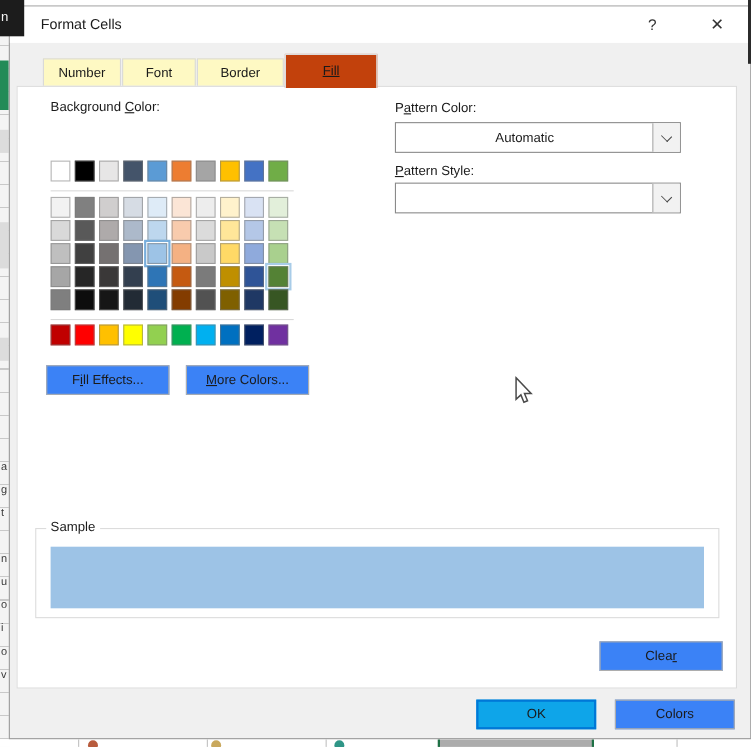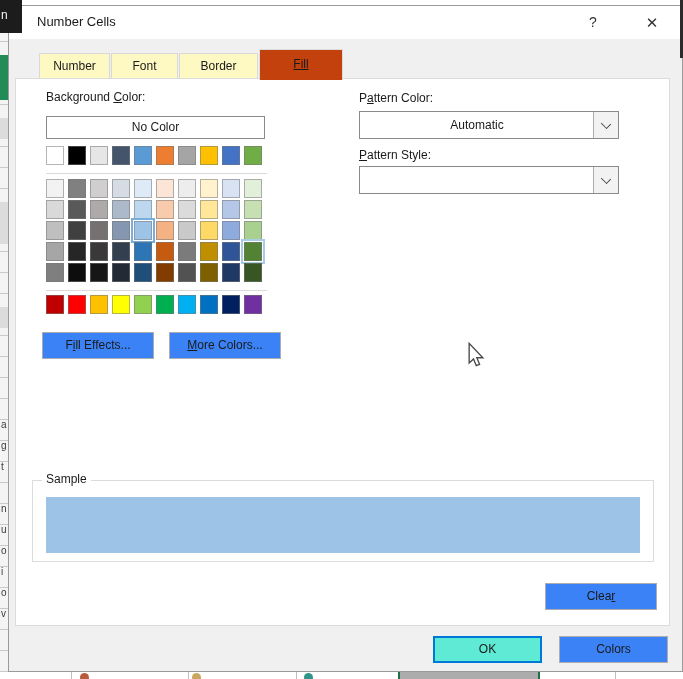--- a/index.html
+++ b/index.html
@@ -90,21 +90,21 @@
 
   
   #sample-box { left:16px; top:401px; width:622px; height:82px; border:1px solid #dcdcdc; }
   #sample-label { position:absolute; left:9px; top:-9px; background:#fff; padding:0 4px; }
   #sample-fill { position:absolute; left:13px; top:16px; width:594px; height:56px; }
 
   #clear-btn { left:529px; top:504px; width:112px; height:27px; line-height:25px; }
 
   
   #ok-btn { left:424px; top:630px; width:109px; height:27px; line-height:23px;
-    border:2px solid var(--focus,#0078d7); background:#5eead4; text-align:center; }
+    border:2px solid var(--focus,#0078d7); background:#0ea5e9; text-align:center; }
   #cancel-btn { left:550px; top:630px; width:109px; height:27px; line-height:25px; }
 
   #cursor { left:467px; top:342px; z-index:40; }
 </style>
 </head>
 <body>
 
 <div class="abs" id="left-strip">
   <div class="gray-cellblock" style="top:118px;height:21px"></div>
   <div class="gray-cellblock" style="top:202px;height:42px"></div>
@@ -135,37 +135,36 @@
 </div>
 
 <div class="abs" id="topleft-block">
   <span>n</span>
 </div>
 <div class="abs" id="topright-strip"></div>
 
 <div class="abs" id="dialog">
 
   <div class="abs" id="title-bar">
-    <div class="abs" id="title-text">Number Cells</div>
+    <div class="abs" id="title-text">Format Cells</div>
     <div class="abs caption-btn" id="help-btn">?</div>
     <div class="abs caption-btn" id="close-btn">✕</div>
   </div>
 
   <div class="abs tab" id="tab-number">Number</div>
   <div class="abs tab" id="tab-font">Font</div>
   <div class="abs tab" id="tab-border">Border</div>
   <div class="abs tab" id="tab-fill">Fill</div>
 
   <div class="abs" id="tab-page">
 
     <div class="abs" id="bgcolor-label">
       <span>Background </span><span class="u">C</span><span>olor:</span>
     </div>
 
-    <div class="abs" id="no-color-btn">No Color</div>
 
     <div class="swatch-row" id="theme-row">
         <div class="swatch" title="#FFFFFF" style="background: rgb(255, 255, 255);"></div>
         <div class="swatch" title="#000000" style="background: rgb(0, 0, 0);"></div>
         <div class="swatch" title="#E7E6E6" style="background: rgb(231, 230, 230);"></div>
         <div class="swatch" title="#44546A" style="background: rgb(68, 84, 106);"></div>
         <div class="swatch" title="#5B9BD5" style="background: rgb(91, 155, 213);"></div>
         <div class="swatch" title="#ED7D31" style="background: rgb(237, 125, 49);"></div>
         <div class="swatch" title="#A5A5A5" style="background: rgb(165, 165, 165);"></div>
         <div class="swatch" title="#FFC000" style="background: rgb(255, 192, 0);"></div>

